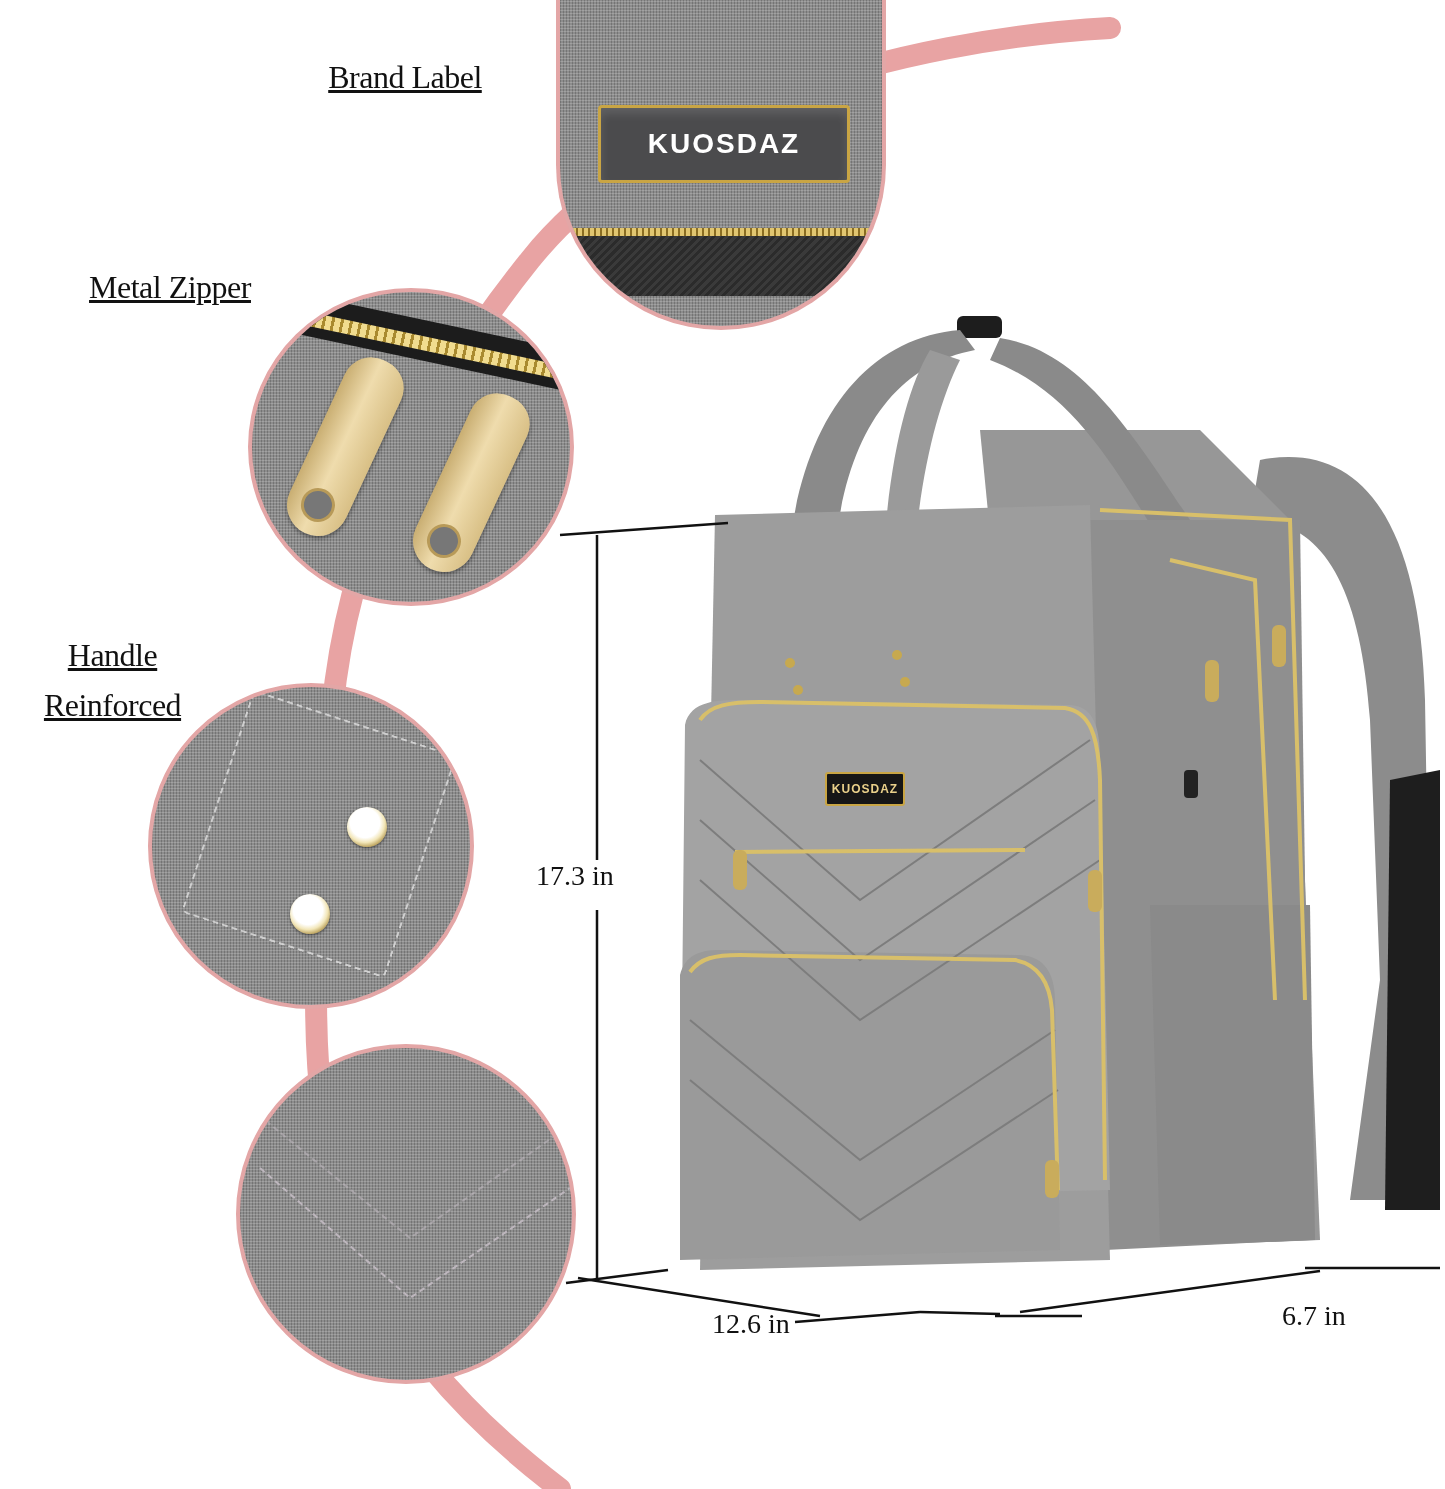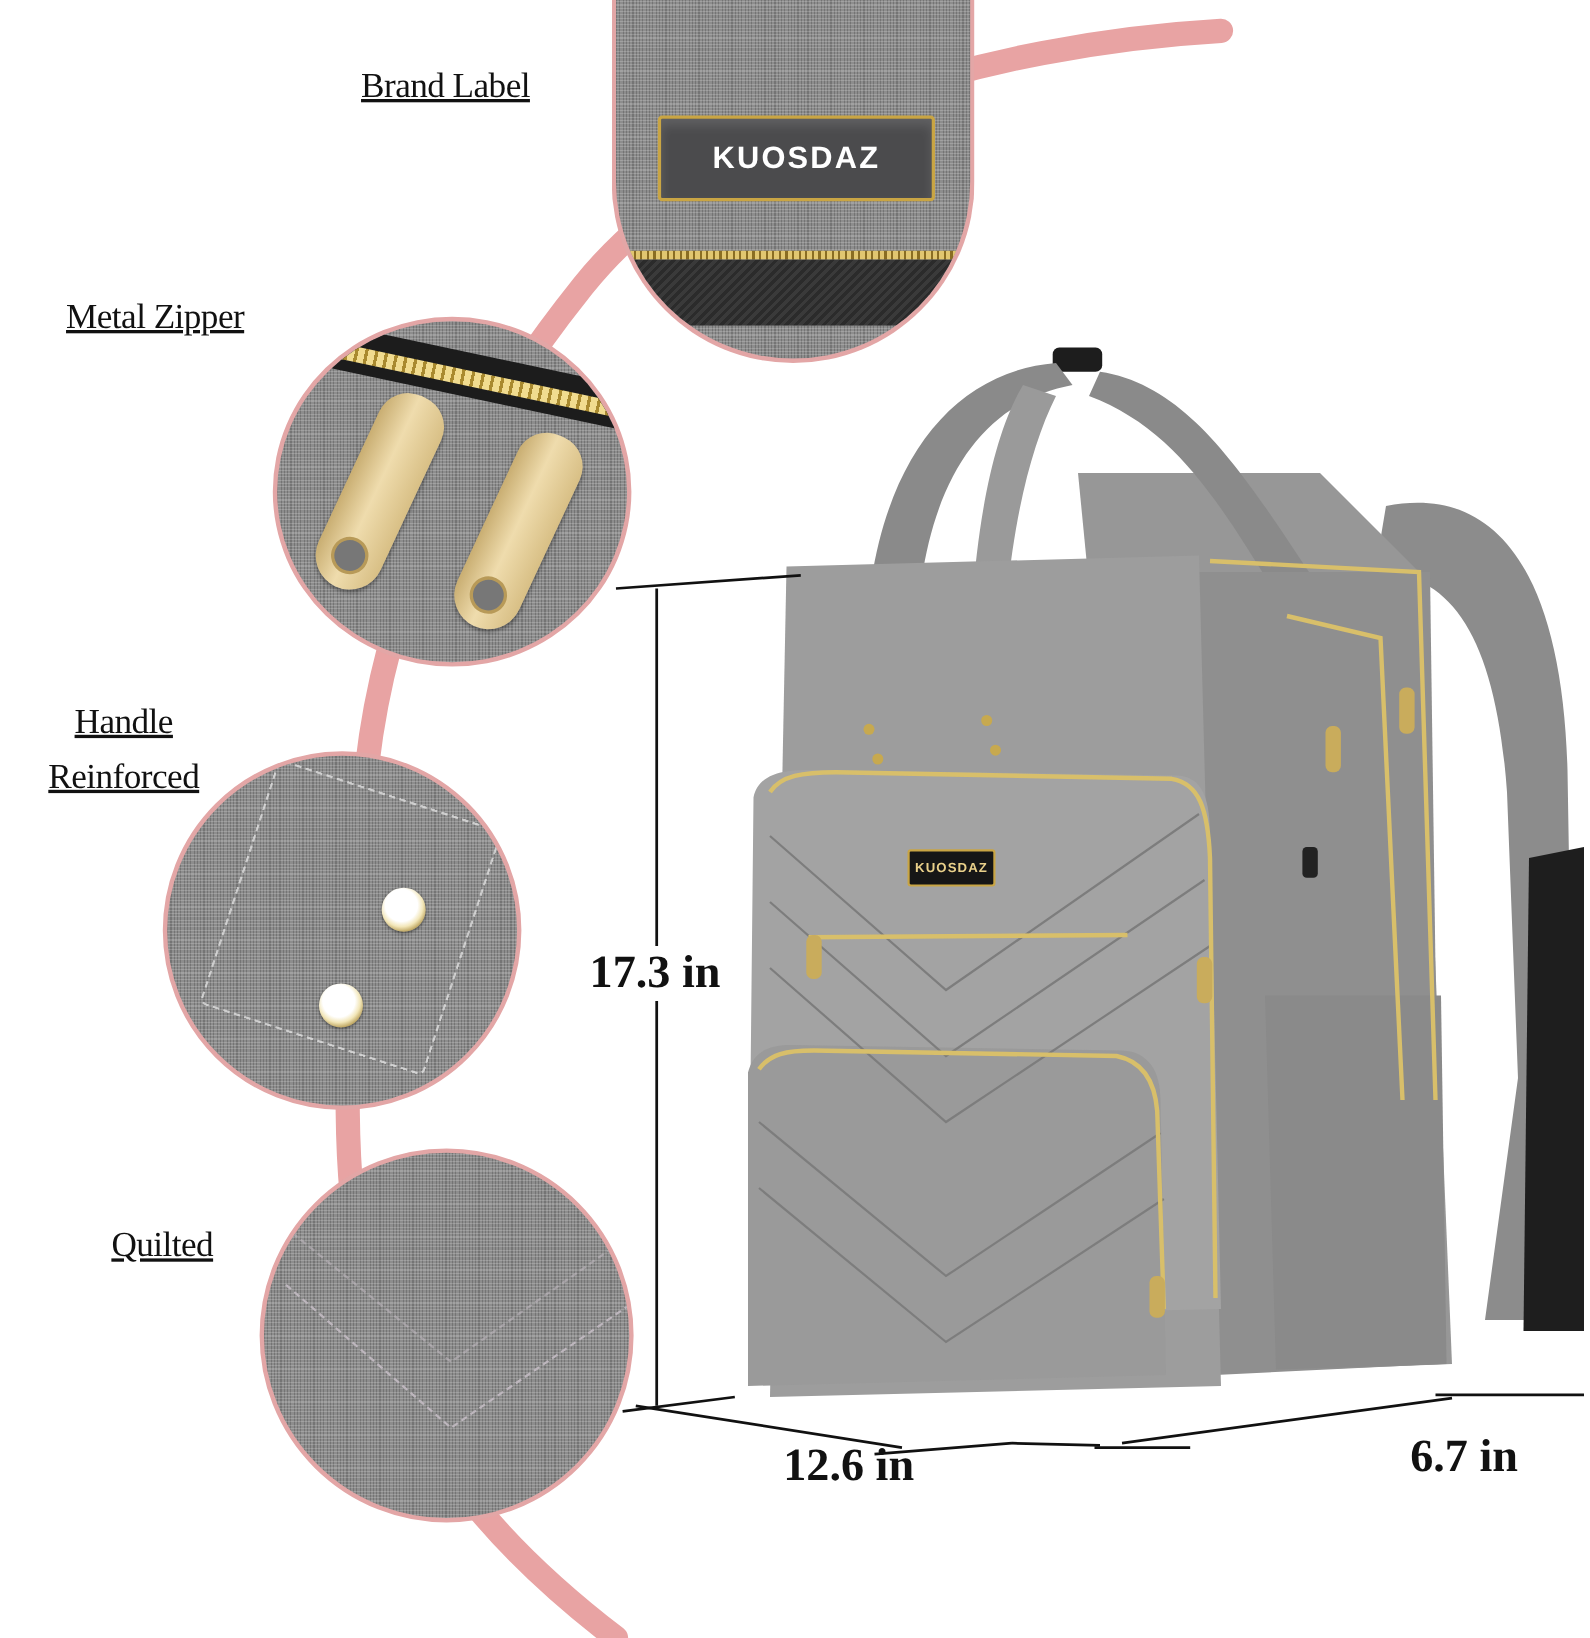--- a/index.html
+++ b/index.html
@@ -4,21 +4,21 @@
 <style>
   html,body{margin:0;padding:0;background:#ffffff;}
   body{width:1445px;height:1489px;position:relative;overflow:hidden;font-family:"Liberation Serif","DejaVu Serif",serif;}
   .arc{position:absolute;left:0;top:0;}
   .label{position:absolute;color:#111;font-family:"Liberation Serif","DejaVu Serif",serif;font-size:32px;line-height:50px;text-align:center;letter-spacing:-0.5px;text-decoration:underline;}
   .circle{position:absolute;border-radius:50%;overflow:hidden;border:4px solid #e3a6a6;box-sizing:border-box;
     background:
       repeating-linear-gradient(0deg, rgba(255,255,255,0.18) 0 1px, rgba(0,0,0,0) 1px 3px),
       repeating-linear-gradient(90deg, rgba(0,0,0,0.18) 0 1px, rgba(0,0,0,0) 1px 3px),
       #8d8d8d;}
-  .dim{position:absolute;color:#111;font-size:42px;font-family:"Liberation Serif","DejaVu Serif",serif;font-weight:bold;}
+  .dim{position:absolute;color:#111;font-size:28px;font-family:"Liberation Serif","DejaVu Serif",serif;}
   
   .badge{position:absolute;left:38px;top:105px;width:246px;height:72px;background:#4b4b4d;border:3px solid #c9a544;border-radius:4px;
     box-shadow:inset 0 6px 10px rgba(255,255,255,0.12);display:flex;align-items:center;justify-content:center;
     color:#fff;font-family:"Liberation Sans","DejaVu Sans",sans-serif;font-weight:bold;font-size:28px;letter-spacing:2px;}
   .zipstrip{position:absolute;left:0;width:100%;}
   
   .pull{position:absolute;width:62px;height:190px;background:linear-gradient(90deg,#c9ae72,#efdcad 45%,#d8bf85);border-radius:30px 30px 32px 32px;transform:rotate(25deg);box-shadow:1px 2px 4px rgba(0,0,0,0.4);}
   .pull .hole{position:absolute;left:14px;bottom:14px;width:34px;height:34px;border-radius:50%;background:#777;border:3px solid #b89a58;box-sizing:border-box;}
   .rivet{position:absolute;width:40px;height:40px;border-radius:50%;background:radial-gradient(circle at 45% 40%,#fff 0 45%,#f2e6b8 60%,#a88a3c 80%);box-shadow:0 1px 3px rgba(0,0,0,0.5);}
   .patch{position:absolute;border:2px dashed rgba(235,235,235,0.7);}
@@ -29,29 +29,28 @@
 </head>
 <body>
 
 <svg class="arc" width="1445" height="1489" viewBox="0 0 1445 1489">
   <path d="M1110 28 C 900 40, 650 110, 530 260 C 410 410, 340 560, 330 740 C 320 900, 300 1060, 340 1200 C 380 1330, 470 1420, 560 1489" fill="none" stroke="#e8a3a3" stroke-width="22" stroke-linecap="round"></path>
 </svg>
 
 <div class="label" style="left:270px;top:52px;width:270px;">
   <div>Brand Label</div>
 </div>
-<div class="label" style="left:1px;top:262px;width:280px;">
+<div class="label" style="left:30px;top:262px;width:280px;">
   <div>Metal Zipper</div>
 </div>
 <div class="label" style="left:0px;top:630px;width:225px;">
   <div>Handle</div>
   <div>Reinforced</div>
 </div>
 <div class="label" style="left:55px;top:1106px;width:185px;">
-  <div>Quilted</div>
 </div>
 
 <div class="circle" style="left:556px;top:0px;width:330px;height:330px;border-top:none;border-radius:0 0 50% 50% / 0 0 50% 50%;">
   <div class="badge">
       <span>KUOSDAZ</span>
     </div>
   <div class="zipstrip" style="top:228px;height:8px;background:repeating-linear-gradient(90deg,#e1c670 0 4px,#8a6d22 4px 6px);"></div>
   <div class="zipstrip" style="top:236px;height:60px;background:repeating-linear-gradient(135deg,#2b2b2b 0 3px,#3a3a3a 3px 6px);"></div>
 </div>
 

